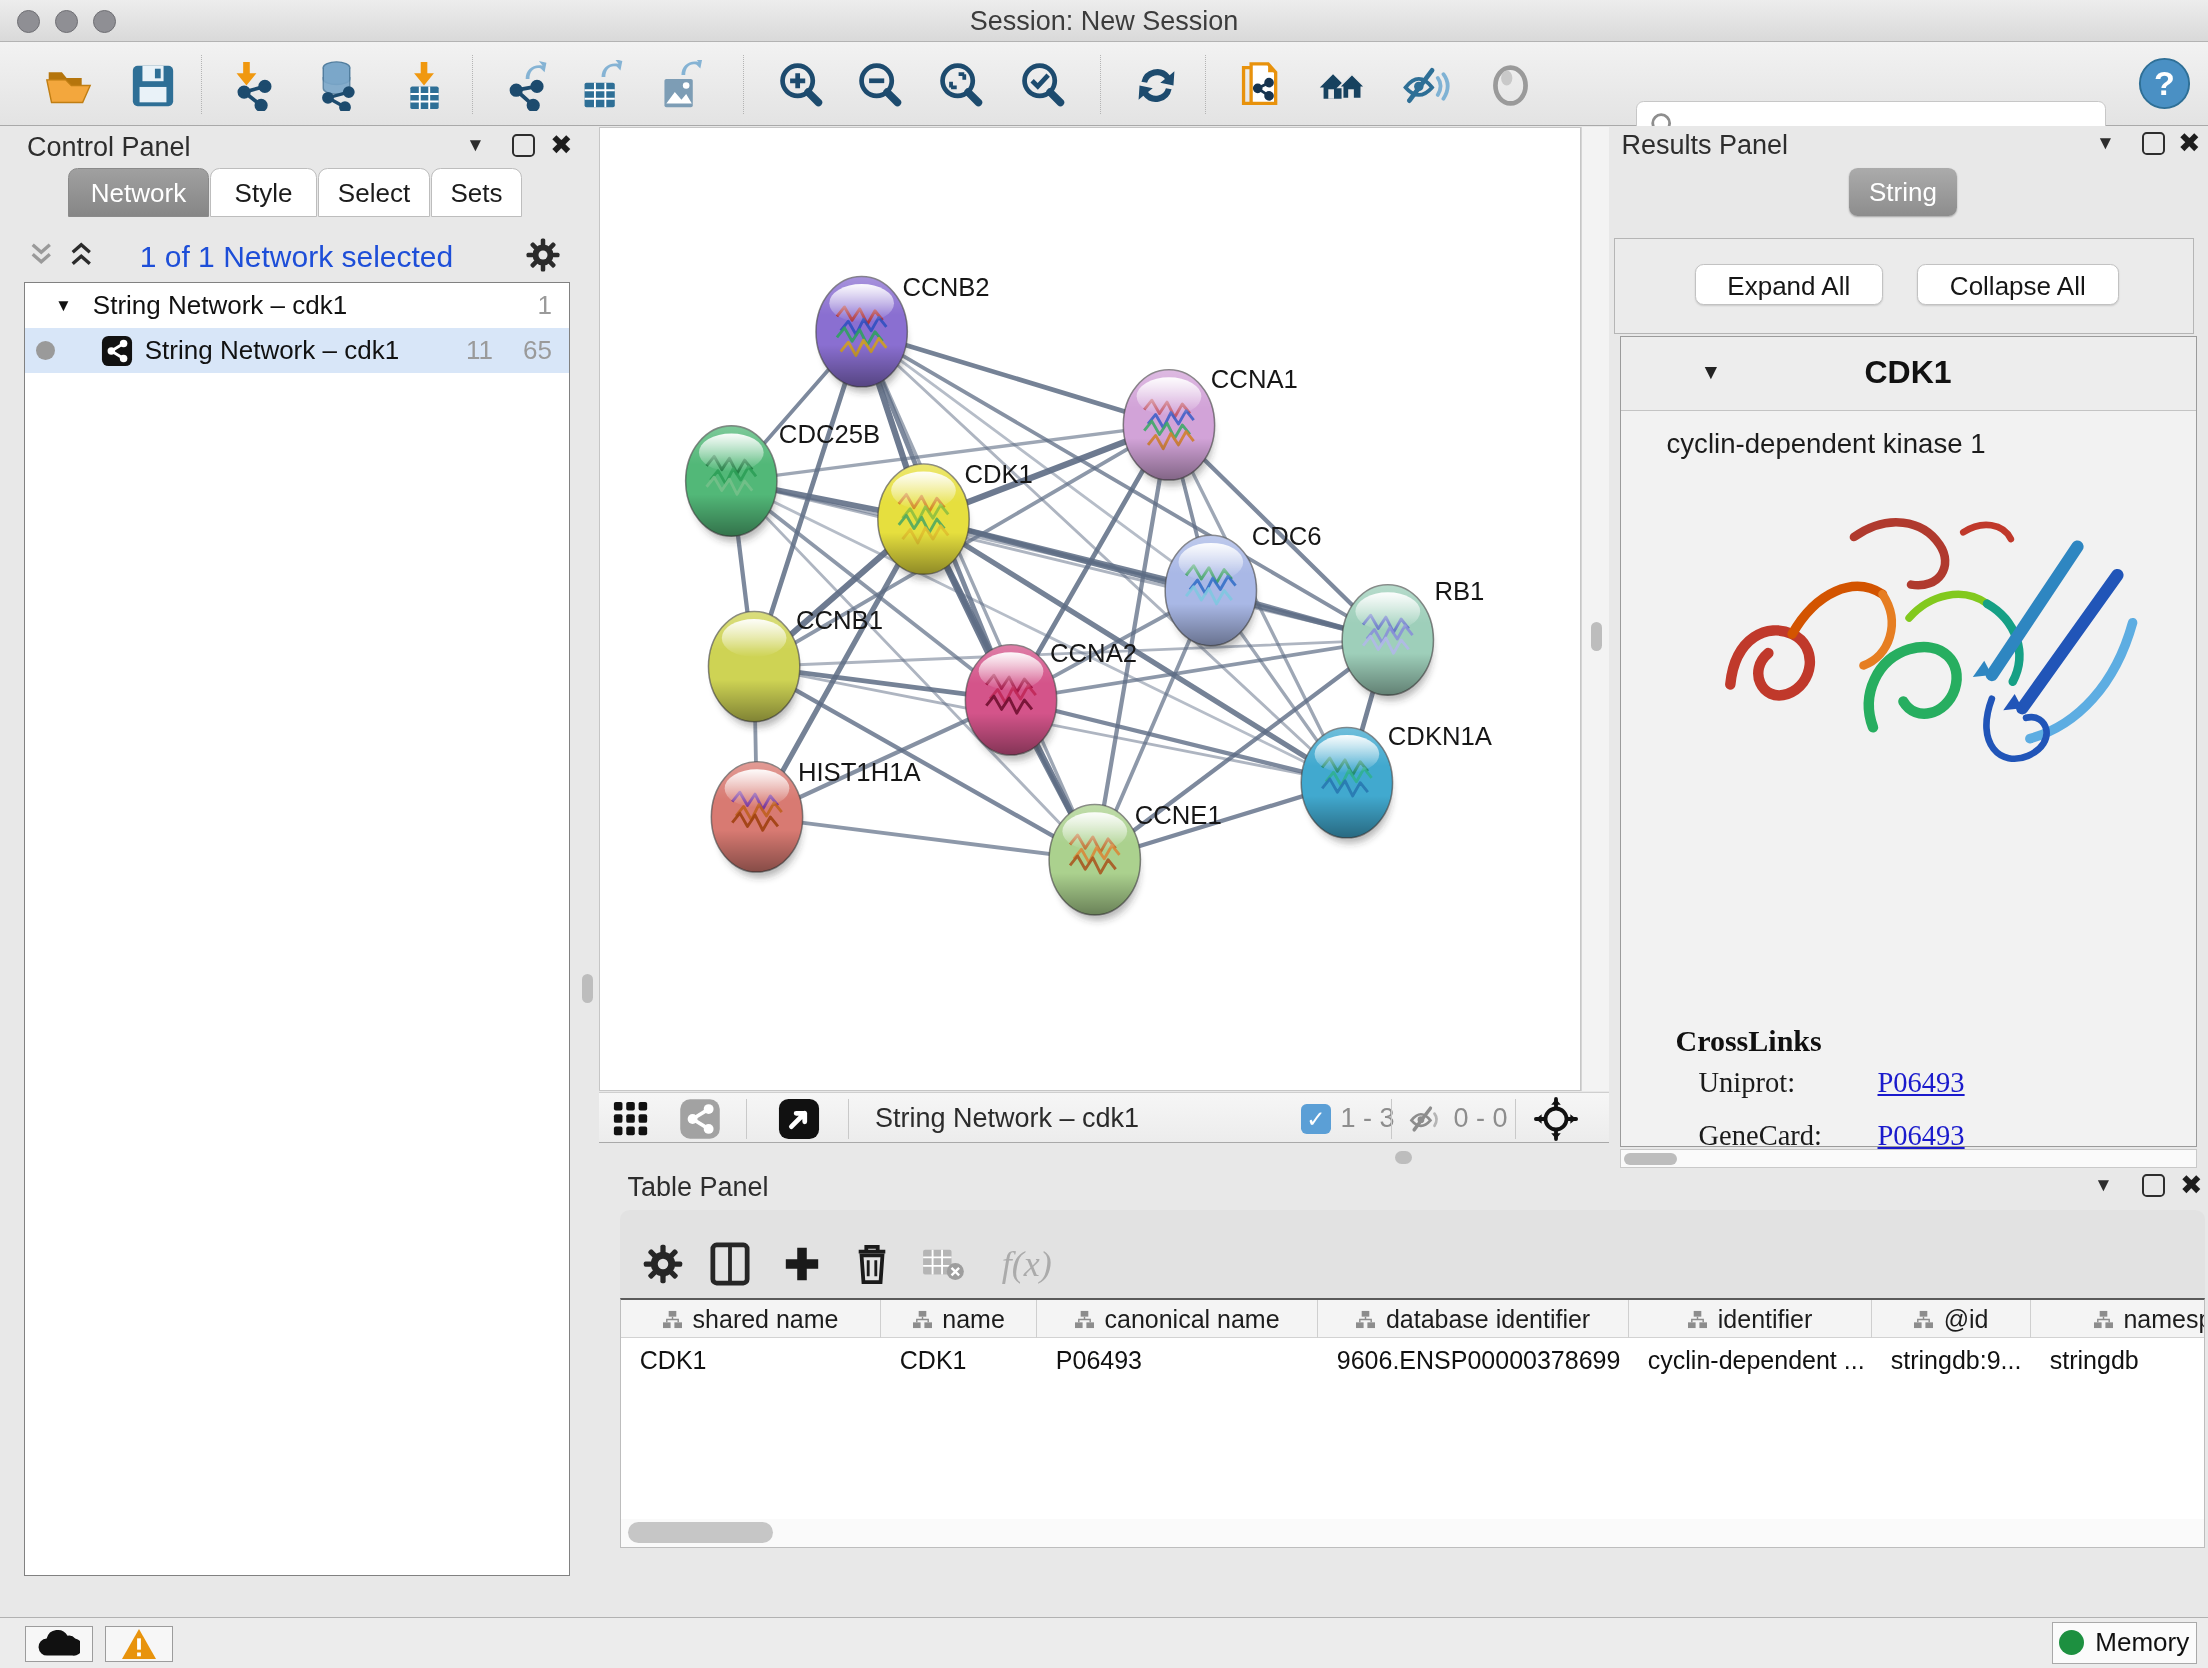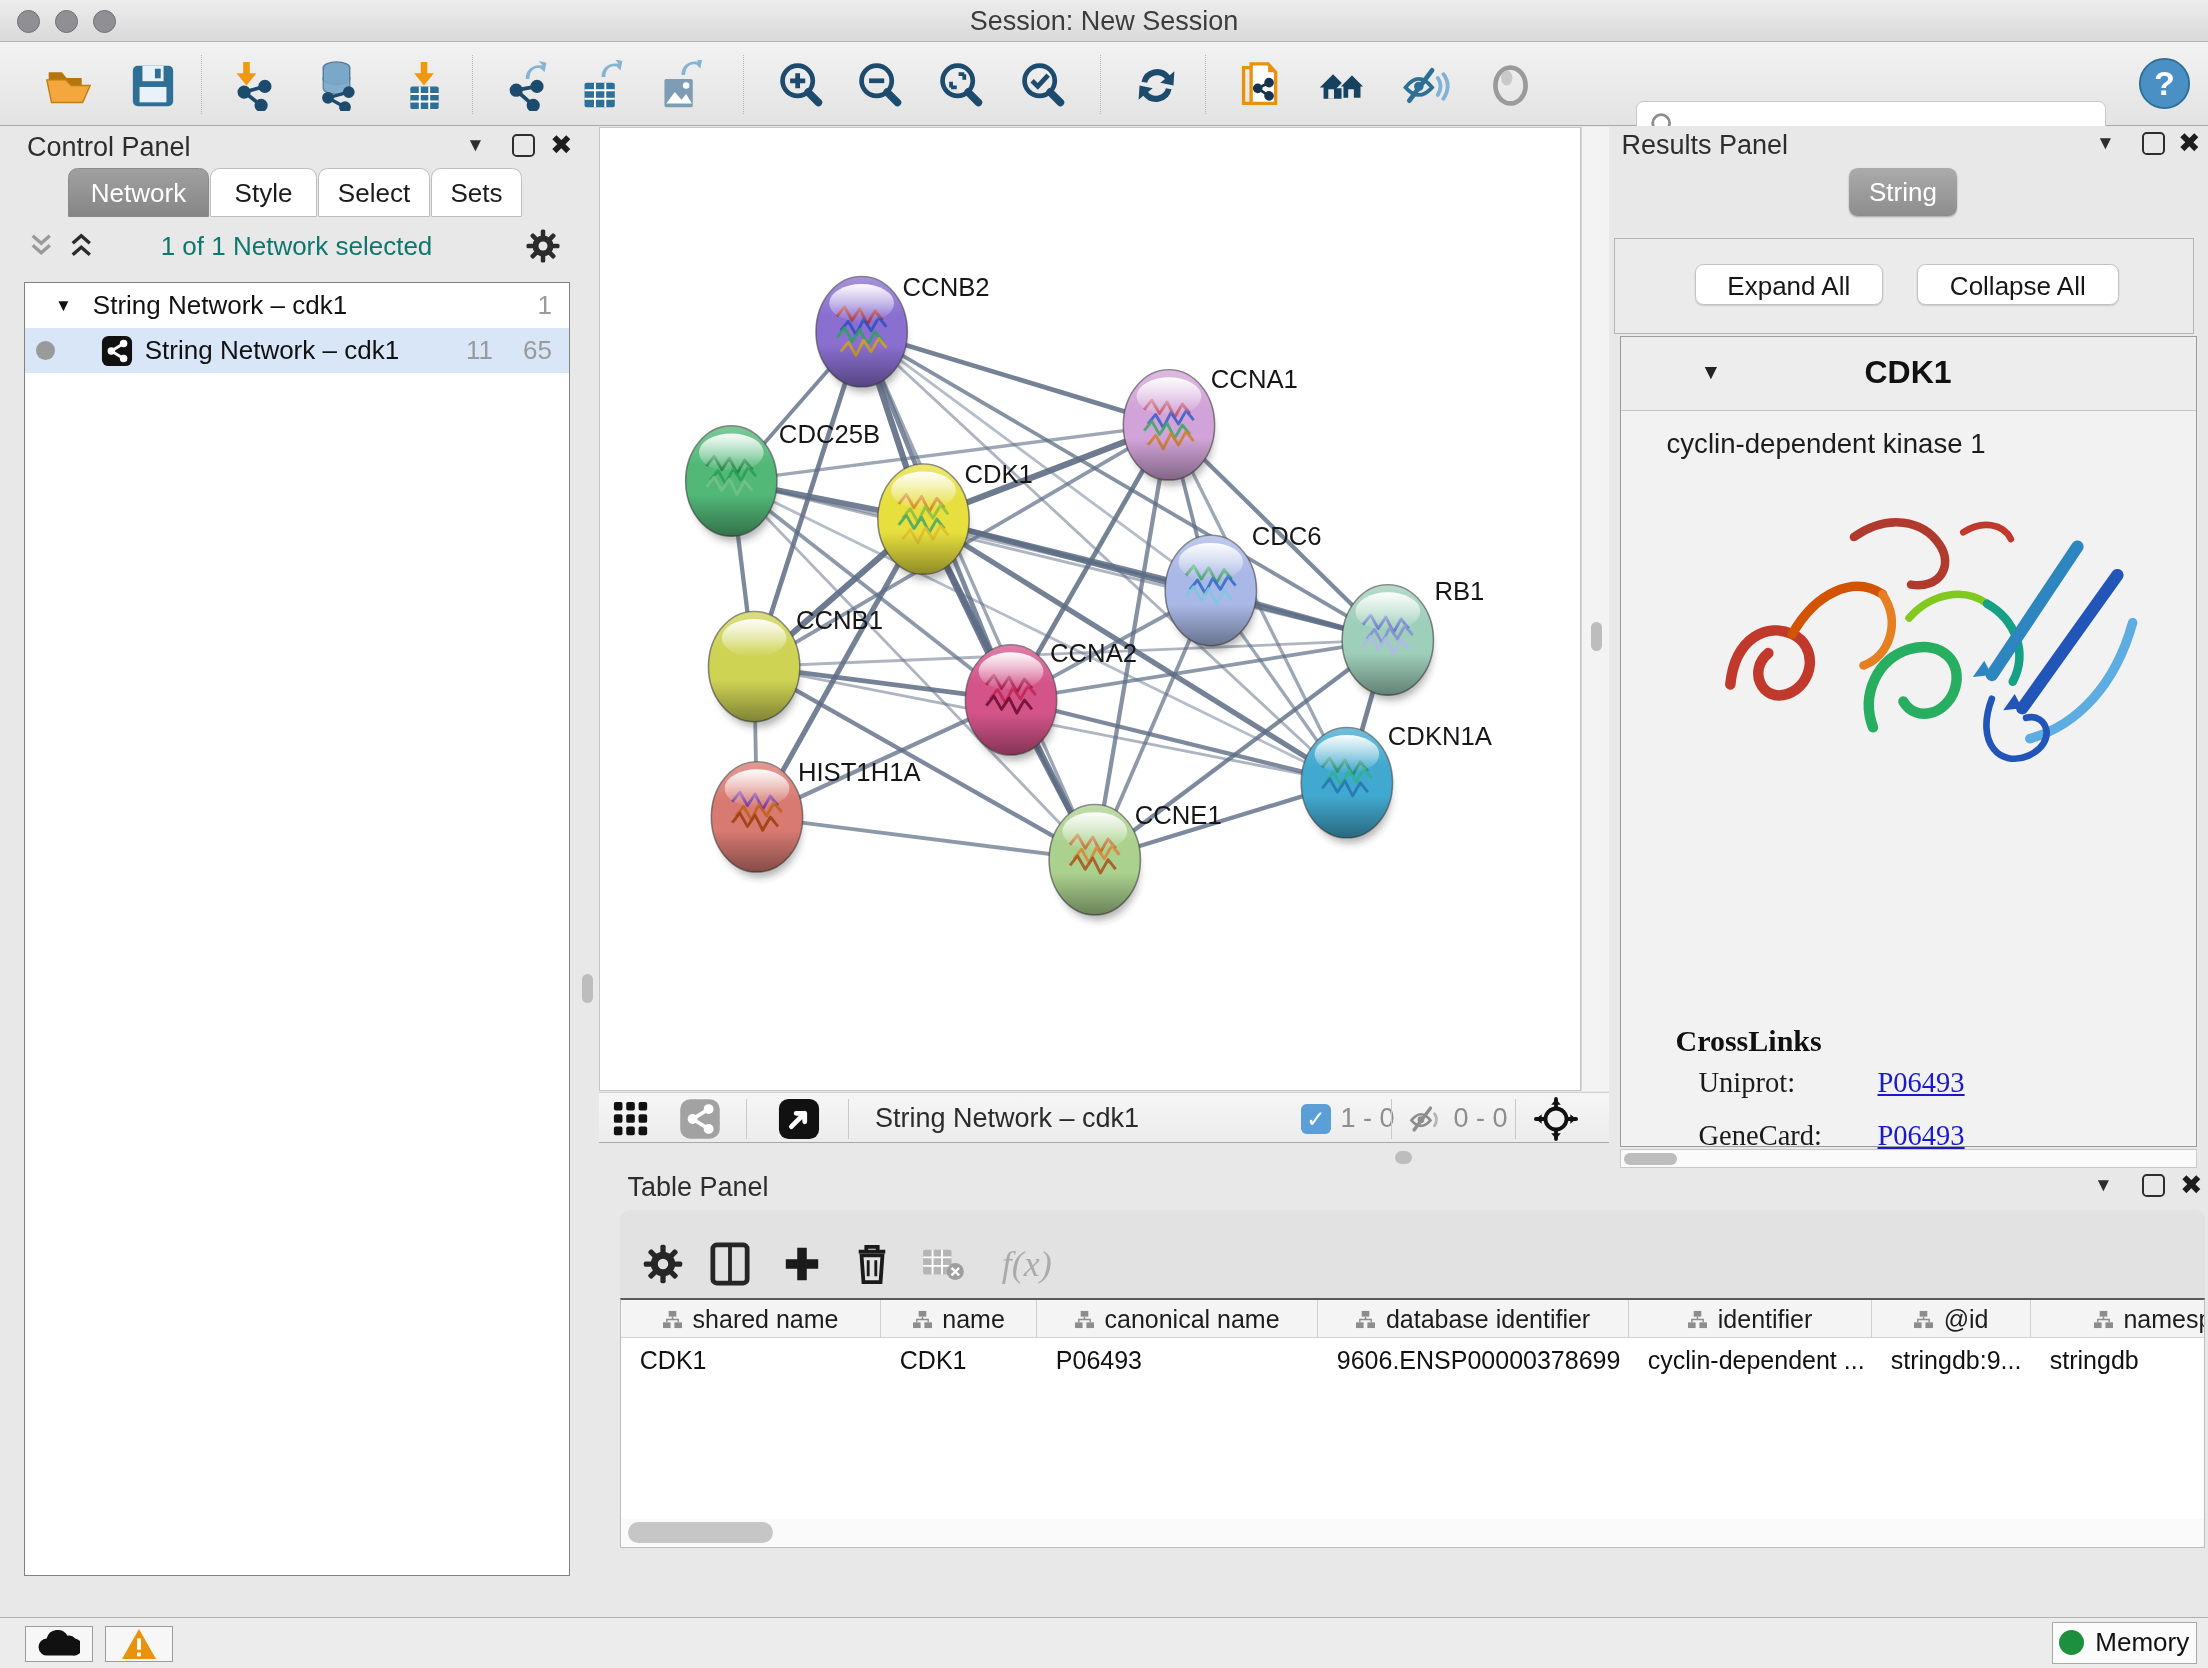--- a/index.html
+++ b/index.html
@@ -27,21 +27,21 @@
   
   .panel-title { font-size:27px; color:#2d2d2d; }
   .ph-caret { font-size:19px; color:#2d2d2d; }
   .ph-float { width:23px; height:23px; border:2.9px solid #2d2d2d; border-radius:4.8px; }
   .ph-close { font-size:27px; color:#1d1d1d; font-weight:bold; line-height:23px; }
   
   .control-panel { position:absolute; left:0; top:126px; width:593px; height:1491px; background:#e8e8e8; }
   .cp-tab, .rtab, .ttab { height:49px; line-height:48px; text-align:center; font-size:26px;
     border:1px solid #bdbdbd; background:#fff; color:#1c1c1c; border-radius:9.5px 9.5px 0 0; }
   .tab-active { background:linear-gradient(#a0a0a0,#868686); color:#fff; border-color:#8a8a8a; }
-  .cp-sub { position:absolute; left:0px; top:94px; width:593px; height:53px; font-size:26px; color:#0f766e; }
+  .cp-sub { position:absolute; left:0px; top:103px; width:593px; height:53px; font-size:30px; color:#1d4ed8; }
   .cp-list { position:absolute; left:24px; top:156px; width:546px; height:1294px;
     background:#fff; border:1.9px solid #818181; }
   .tree-row { position:relative; width:100%; height:45px; display:flex; align-items:center; font-size:26px; color:#111; }
   .tree-row.sel { background:#d8e6f8; }
   .count { color:#9a9a9a; }
   
   .canvas { position:absolute; left:599px; top:127px; width:982px; height:964px;
     background:#fff; border:1px solid #c6c6c6; }
   .canvas-split { position:absolute; left:1581px; top:127px; width:28.5px; height:964px;
     background:#f3f3f3; border-left:1px solid #d5d5d5; }
@@ -576,21 +576,21 @@
       <rect x="1" y="1" width="42" height="42" rx="10" fill="#111"></rect>
       <path d="M14 30 L28 16 M28 16 h-9 M28 16 v9" stroke="#fff" stroke-width="5" stroke-linecap="round"></path>
     </svg>
   </div>
   <div class="ns-sep" style="left:249px"></div>
   <div class="ns-item" style="left:276px">
     <span class="ns-name">String Network – cdk1</span>
   </div>
   <div class="ns-item" style="left:702px">
     <span class="checkbox">✓</span>
-    <span class="ns-num">1 - 0</span>
+    <span class="ns-num">1 - 3</span>
   </div>
   <div class="ns-sep" style="left:792px"></div>
   <div class="ns-item" style="left:807px">
     <svg width="38" height="38" viewBox="0 0 56 56">
       <path d="M8 30 q14-18 28 0 q-14 16 -28 0z" fill="none" stroke="#8d8d8d" stroke-width="4"></path>
       <circle cx="22" cy="29" r="5" fill="#8d8d8d"></circle>
       <path d="M12 44 L36 12" stroke="#8d8d8d" stroke-width="5" stroke-linecap="round"></path>
       <path d="M42 20 q6 8 0 18" stroke="#b5b5b5" stroke-width="4" fill="none" stroke-linecap="round"></path>
     </svg>
     <span class="ns-num">0 - 0</span>

